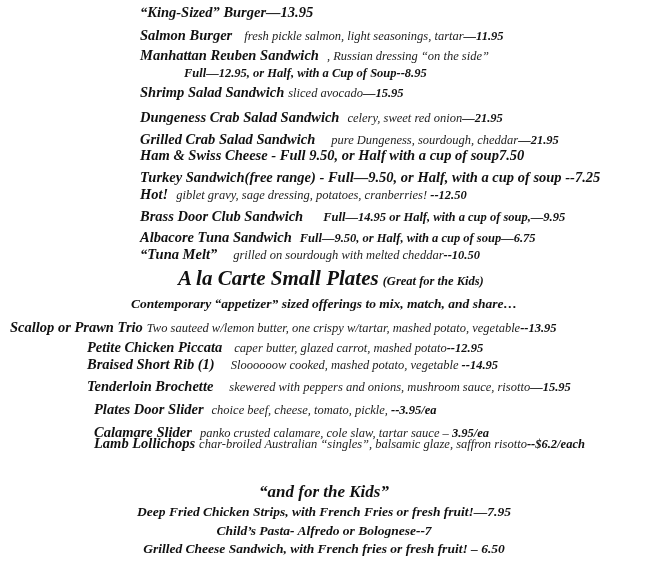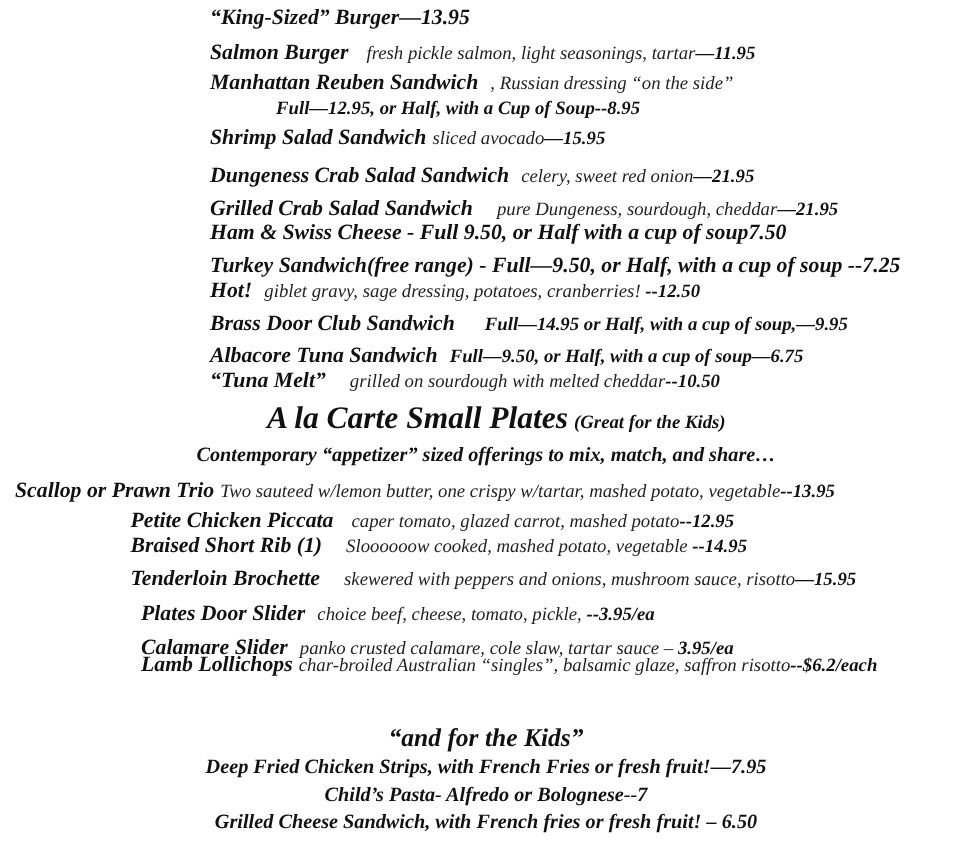--- a/index.html
+++ b/index.html
@@ -76,21 +76,21 @@
 <div class="line center" style="top:295px;">
   <span class="tagline">Contemporary “appetizer” sized offerings to mix, match, and share…</span>
 </div>
 
 <div class="line" style="left:10px;top:319px;text-align:right;">
   <span class="name">Scallop or Prawn Trio</span>
   <span class="desc">Two sauteed w/lemon butter, one crispy w/tartar, mashed potato, vegetable</span><span class="price">--13.95</span>
 </div>
 <div class="line" style="left:87px;top:339px;">
   <span class="name">Petite Chicken Piccata</span>&nbsp;&nbsp;
-  <span class="desc">caper tomato, glazed carrot, mashed potato</span><span class="price">--12.95</span>
+  <span class="desc">caper butter, glazed carrot, mashed potato</span><span class="price">--12.95</span>
 </div>
 <div class="line" style="left:87px;top:356px;">
   <span class="name">Braised Short Rib (1)</span>&nbsp;&nbsp;&nbsp;
   <span class="desc">Sloooooow cooked, mashed potato, vegetable</span><span class="price"> --14.95</span>
 </div>
 <div class="line" style="left:87px;top:378px;">
   <span class="name">Tenderloin Brochette</span>&nbsp;&nbsp;&nbsp;
   <span class="desc">skewered with peppers and onions, mushroom sauce, risotto</span><span class="price">—15.95</span>
 </div>
 <div class="line" style="left:94px;top:401px;">

